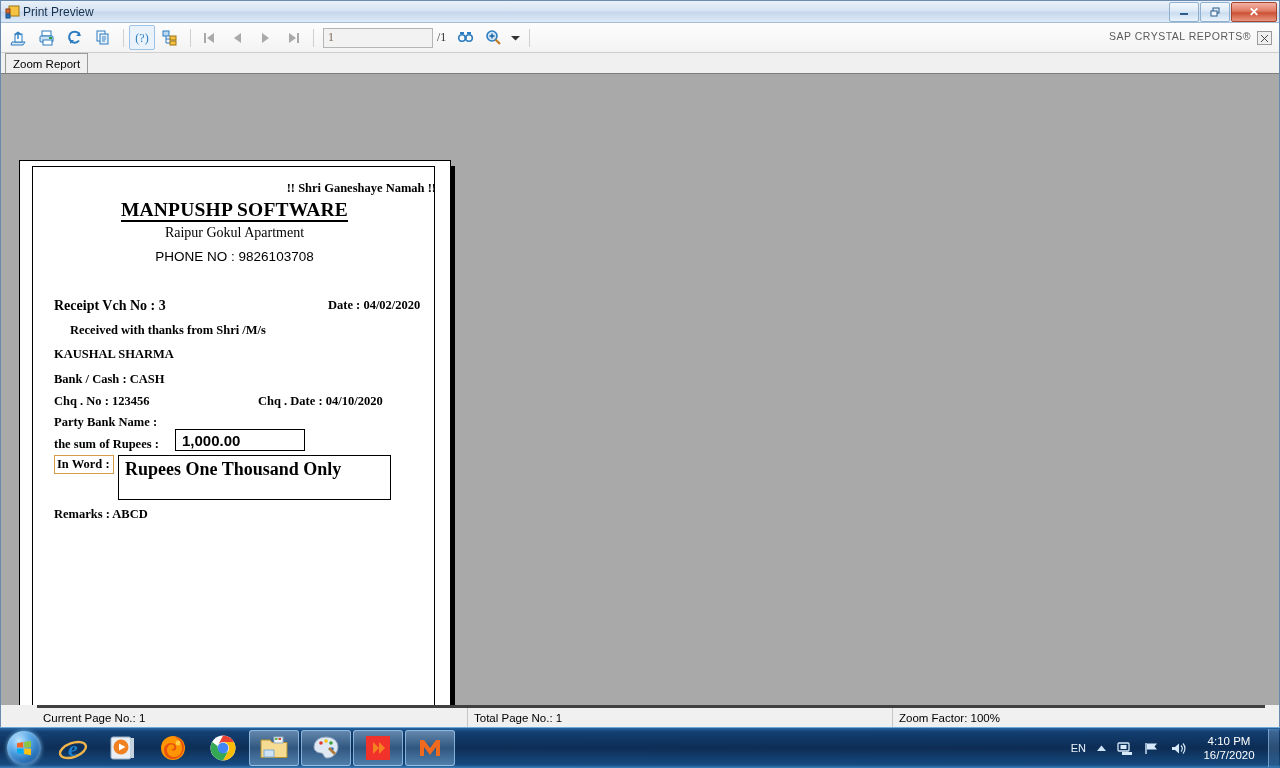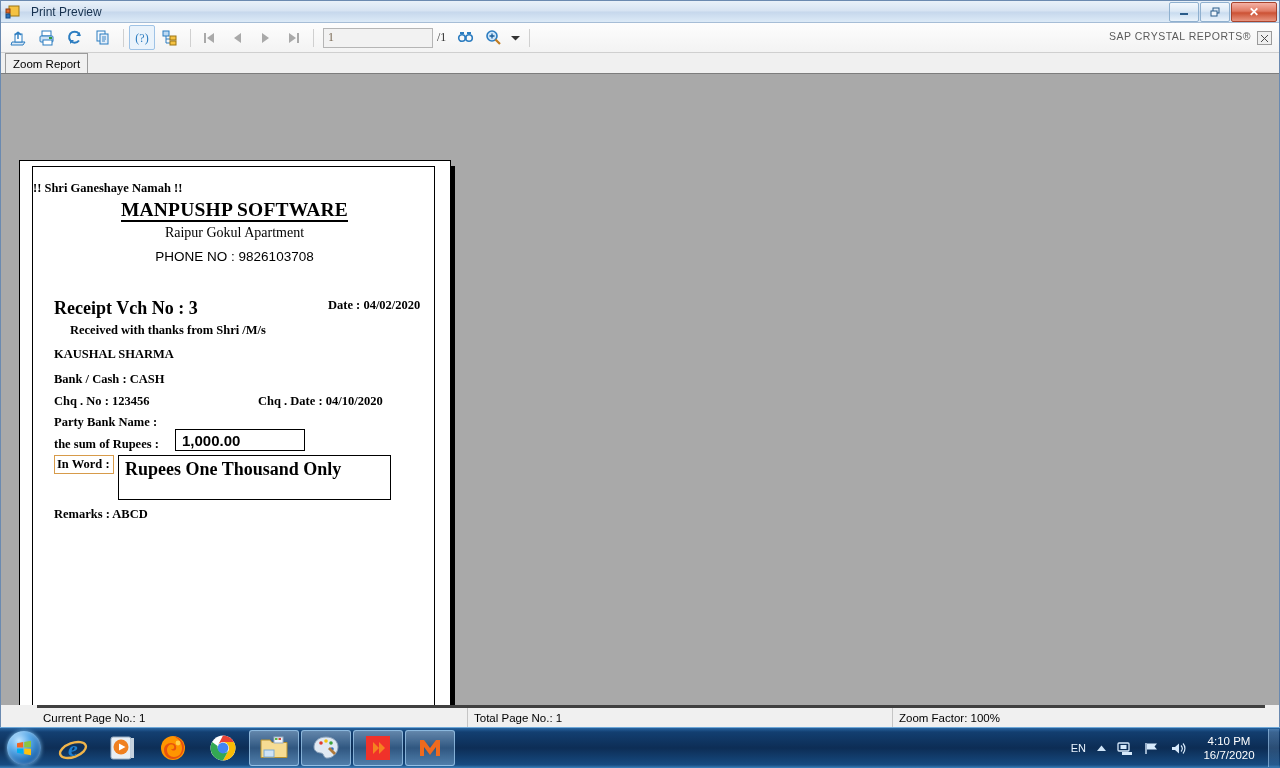--- a/index.html
+++ b/index.html
@@ -29,21 +29,21 @@
 
   
   #titlebar {
     position: relative; height: 21px;
     background: linear-gradient(to bottom, #e9f1f9 0%, #d6e3f2 48%, #c6d7ec 52%, #dceaf7 100%);
     border-bottom: 1px solid #a6bdd6;
     display: flex; align-items: center;
   }
   #titlebar .tb-icon { margin-left: 4px; width: 16px; height: 16px; position: relative; }
   #titlebar .tb-title {
-    font-size: 12px; color: #16314f; margin-left: 10px;
+    font-size: 12px; color: #16314f; margin-left: 2px;
     font-family: "Liberation Sans", sans-serif;
   }
   .win-buttons { position: absolute; right: 2px; top: 1px; display: flex; }
   .win-btn {
     width: 28px; height: 18px; margin-left: 1px;
     border: 1px solid #8fb0cf; border-radius: 2px;
     background: linear-gradient(to bottom, #f3f8fd 0%, #dde9f5 45%, #c9dcef 55%, #eaf3fb 100%);
     display: flex; align-items: center; justify-content: center;
     font-size: 10px; color: #21466b;
   }
@@ -124,30 +124,30 @@
     background: #fff;
     font-family: "Liberation Serif", serif;
     color: #000;
   }
 
   .rpt { position: absolute; white-space: nowrap; }
   .serif-b { font-family: "Liberation Serif", serif; font-weight: bold; }
   .serif-n { font-family: "Liberation Serif", serif; }
   .sans-n  { font-family: "Liberation Sans", sans-serif; }
 
-  #hdr-namah { top: 14px; left: 0; width: 403px; text-align: left; font-size: 12.5px; }
+  #hdr-namah { top: 14px; left: 0; width: 403px; text-align: right; font-size: 12.5px; }
   #hdr-company {
     top: 32px; left: 0; width: 403px; text-align: center;
     font-size: 19.5px; letter-spacing: 0.2px;
   }
   #hdr-company span { border-bottom: 2px solid #000; padding-bottom: 0px; }
   #hdr-address { top: 58px; left: 0; width: 403px; text-align: center; font-size: 14px; }
   #hdr-phone   { top: 82px; left: 0; width: 403px; text-align: center; font-size: 13.5px; }
 
-  #row-vch    { top: 131px; left: 21px; font-size: 18px; }
+  #row-vch    { top: 131px; left: 21px; font-size: 14px; }
   #row-date   { top: 131px; left: 295px; font-size: 12.5px; }
   #row-recvd  { top: 156px; left: 21px; font-size: 12.5px; margin-left: 16px; }
   #row-party  { top: 180px; left: 21px; font-size: 12.5px; }
   #row-bank   { top: 205px; left: 21px; font-size: 12.5px; }
   #row-chqno  { top: 227px; left: 21px; font-size: 12.5px; }
   #row-chqdt  { top: 227px; left: 225px; font-size: 12.5px; }
   #row-pbank  { top: 248px; left: 21px; font-size: 12.5px; }
   #row-sum    { top: 270px; left: 21px; font-size: 12.5px; }
 
   #amount-box {

